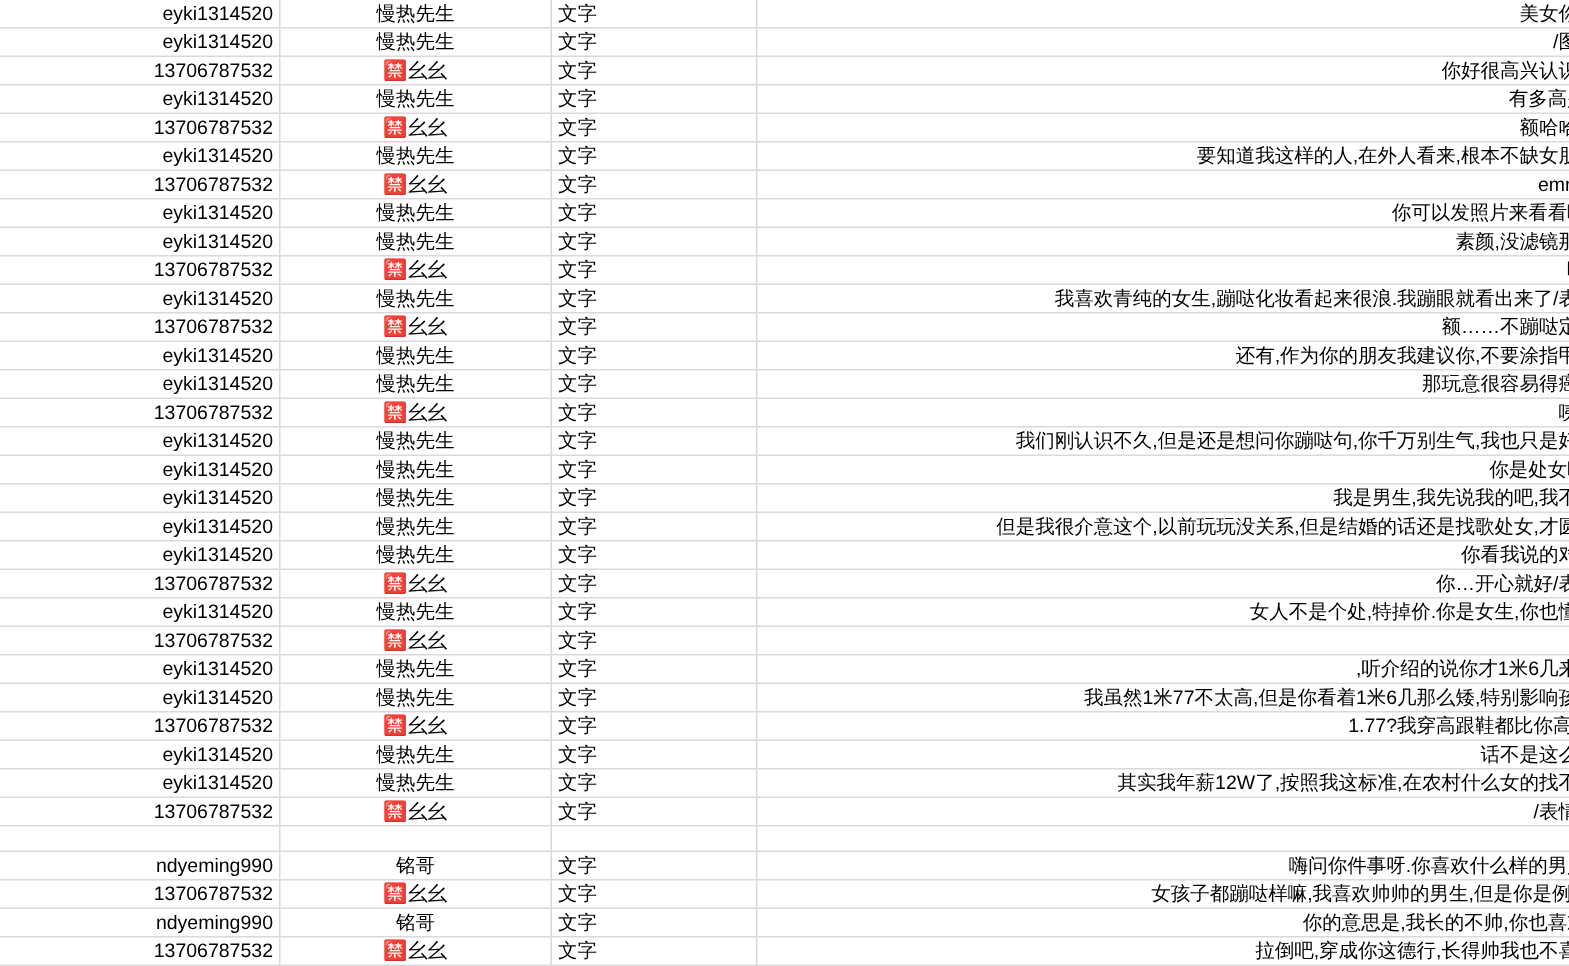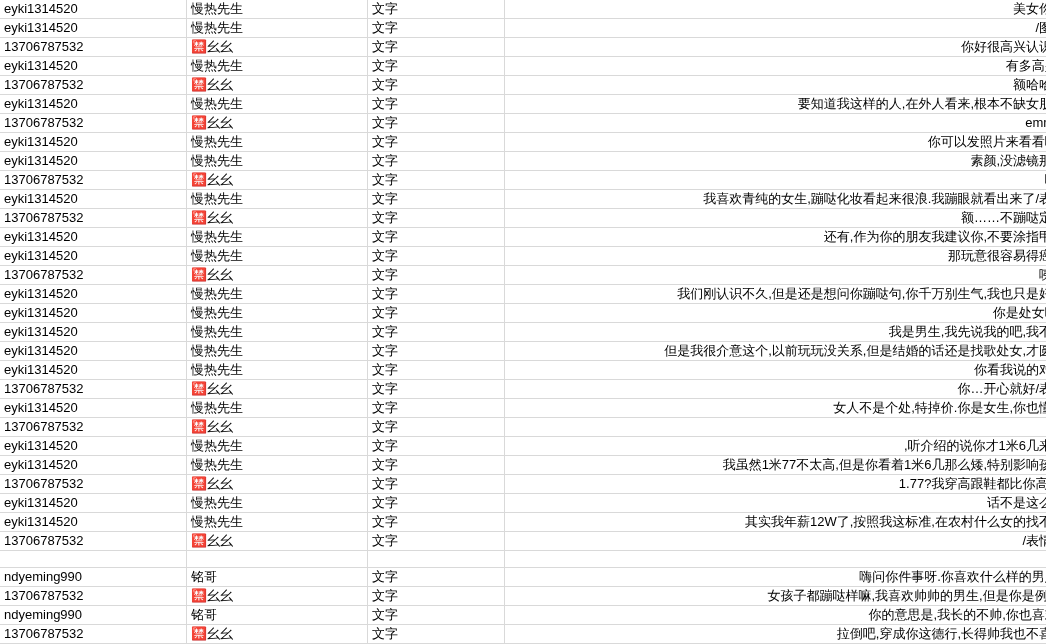--- a/index.html
+++ b/index.html
@@ -25,24 +25,25 @@
     border-right: 1px solid #d9d9d9;
     height: 18px;
     line-height: 18px;
     padding: 0 4px;
     font-size: 13px;
     white-space: nowrap;
     overflow: hidden;
   }
   td.col-id {
     width: 178px;
-    text-align: left;
+    text-align: right;
   }
   td.col-nick {
     width: 172px;
+    text-align: center;
   }
   td.col-type {
     width: 128px;
     text-align: left;
   }
   td.col-msg {
     width: 556px;
     text-align: right;
     border-right: none;
     padding-right: 46px;

